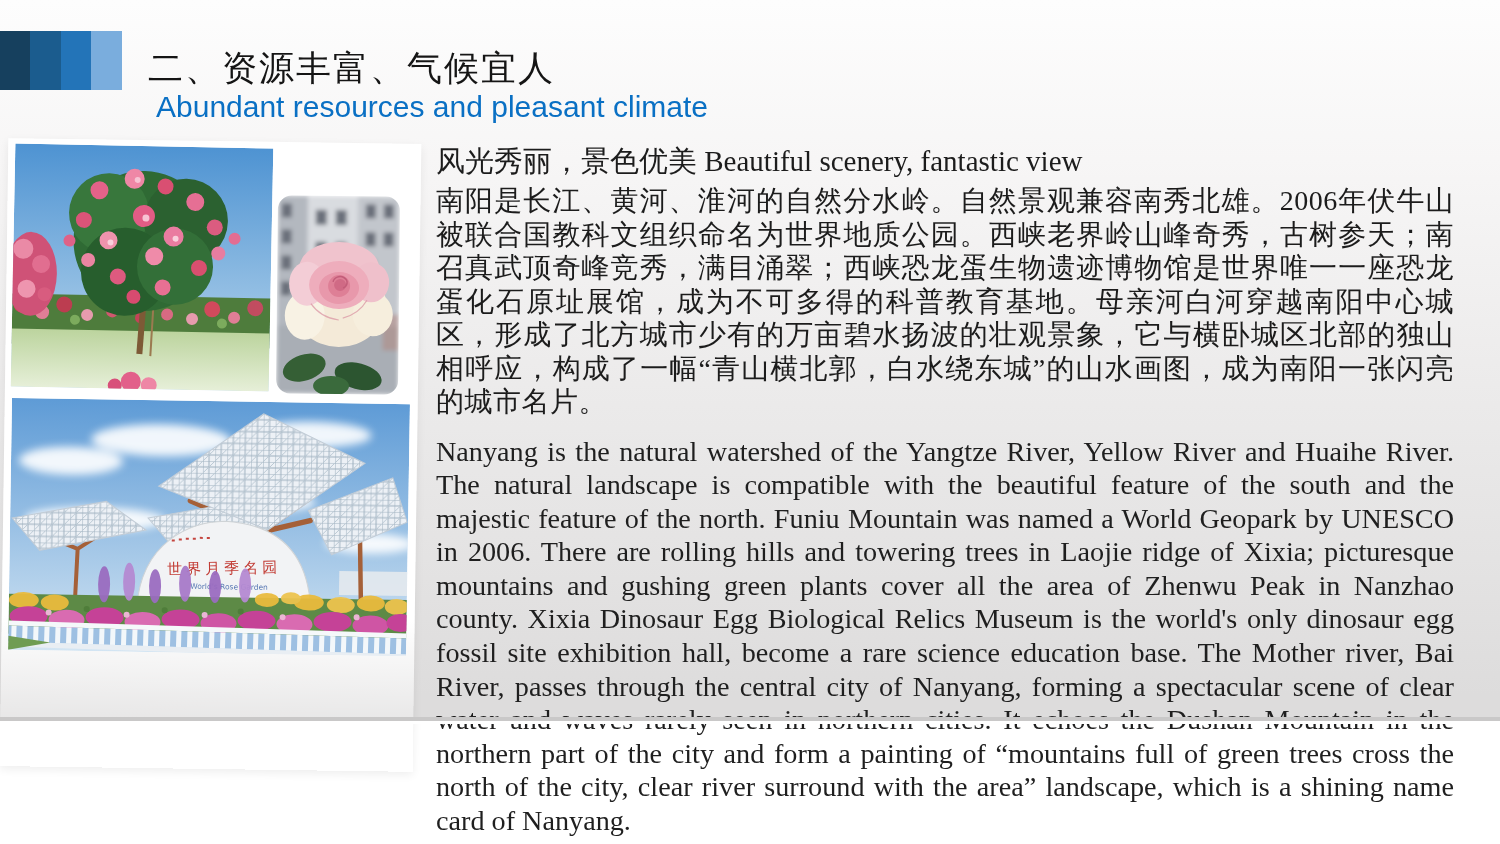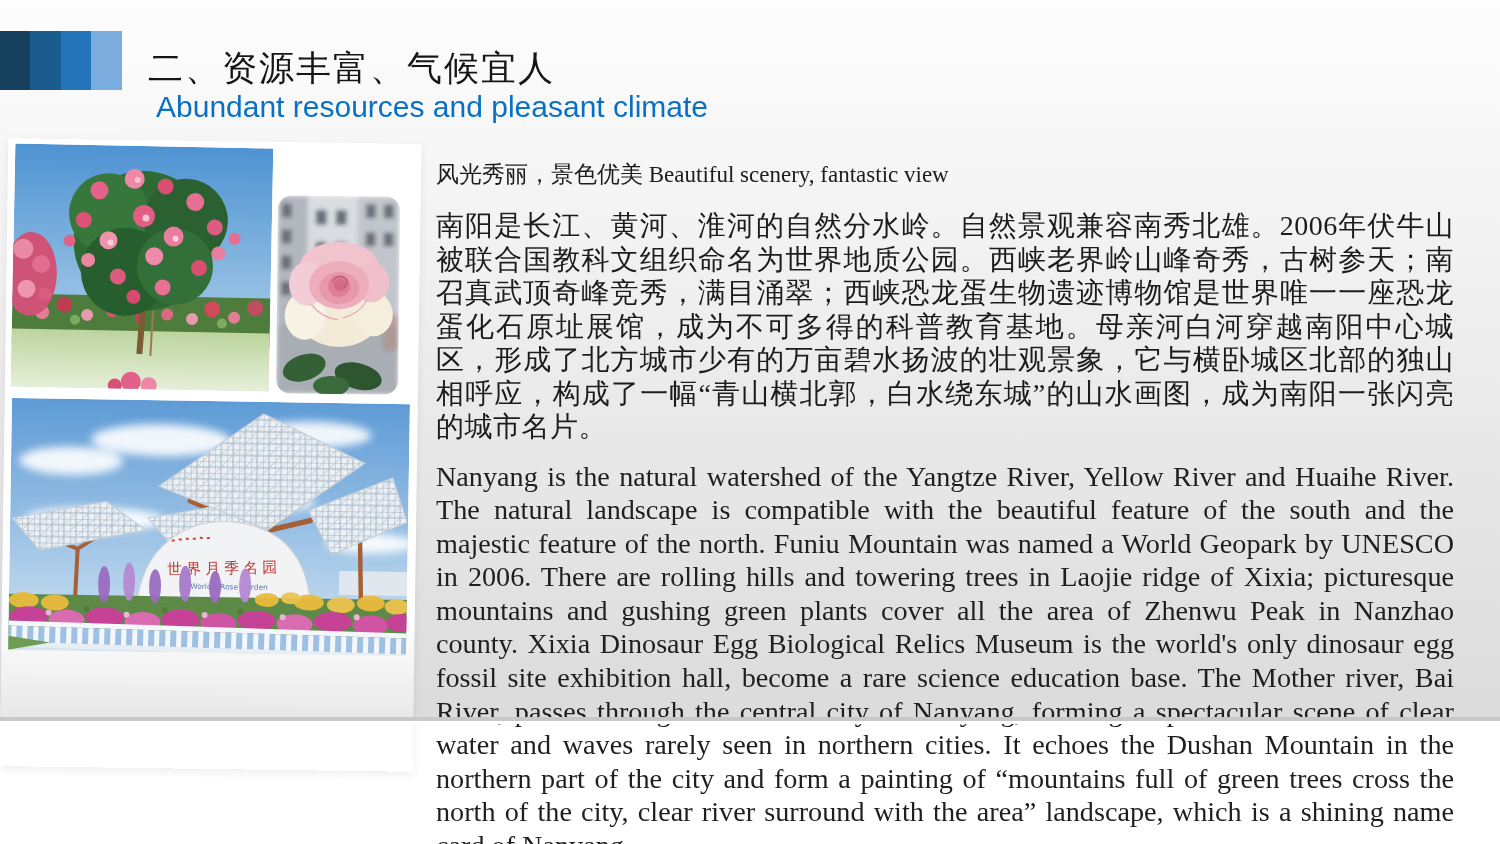--- a/index.html
+++ b/index.html
@@ -14,22 +14,22 @@
 
   
   .accent-blocks{position:absolute;left:0;top:31px;height:59px;display:flex;}
   .accent-blocks span{display:block;height:59px;}
   .header-text{position:absolute;left:148px;top:48px;}
   .title-zh{font-size:35px;font-weight:400;color:#151515;letter-spacing:2px;line-height:42px;font-family:"Liberation Serif","DejaVu Serif",serif;}
   .title-en{font-size:30px;font-weight:400;color:#0a70c4;line-height:34px;font-family:"Liberation Sans","DejaVu Sans",sans-serif;margin-left:8px;}
 
   
   .textcol{position:absolute;left:436px;top:144px;width:1018px;color:#1c1c1c;}
-  .intro{font-size:23px;line-height:34px;margin-top:14px;}
-  .para-zh{font-size:28px;line-height:33.5px;margin-top:17px;text-align:justify;letter-spacing:.5px;}
+  .intro{font-size:29px;line-height:34px;}
+  .para-zh{font-size:28px;line-height:33.5px;margin-top:6px;text-align:justify;letter-spacing:.5px;}
   .para-en{font-size:28.2px;line-height:33.6px;margin-top:16px;text-align:justify;color:#1f1f1f;}
 
   
   .collage{position:absolute;left:0;top:0;width:432px;height:820px;}
   .panel{position:absolute;left:4px;top:141px;width:413px;height:628px;
     background:linear-gradient(180deg,#ffffff 0%,#ffffff 76%,rgba(255,255,255,0) 100%);
     transform:rotate(.8deg);box-shadow:0 3px 10px rgba(0,0,0,.07);}
   .photo{position:absolute;overflow:hidden;}
   .photo svg{display:block;width:100%;height:100%;}
   .photo-rosebush{left:13px;top:146px;width:258px;height:243px;transform:rotate(1.1deg);}

